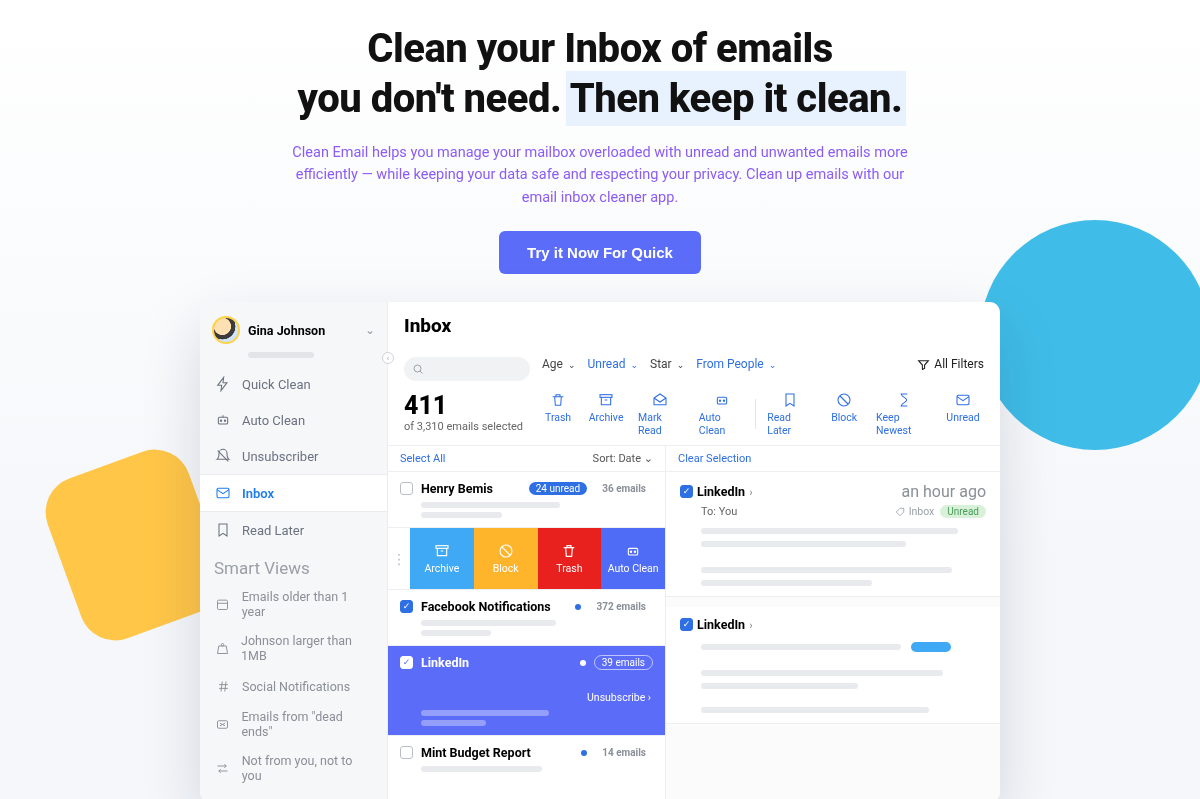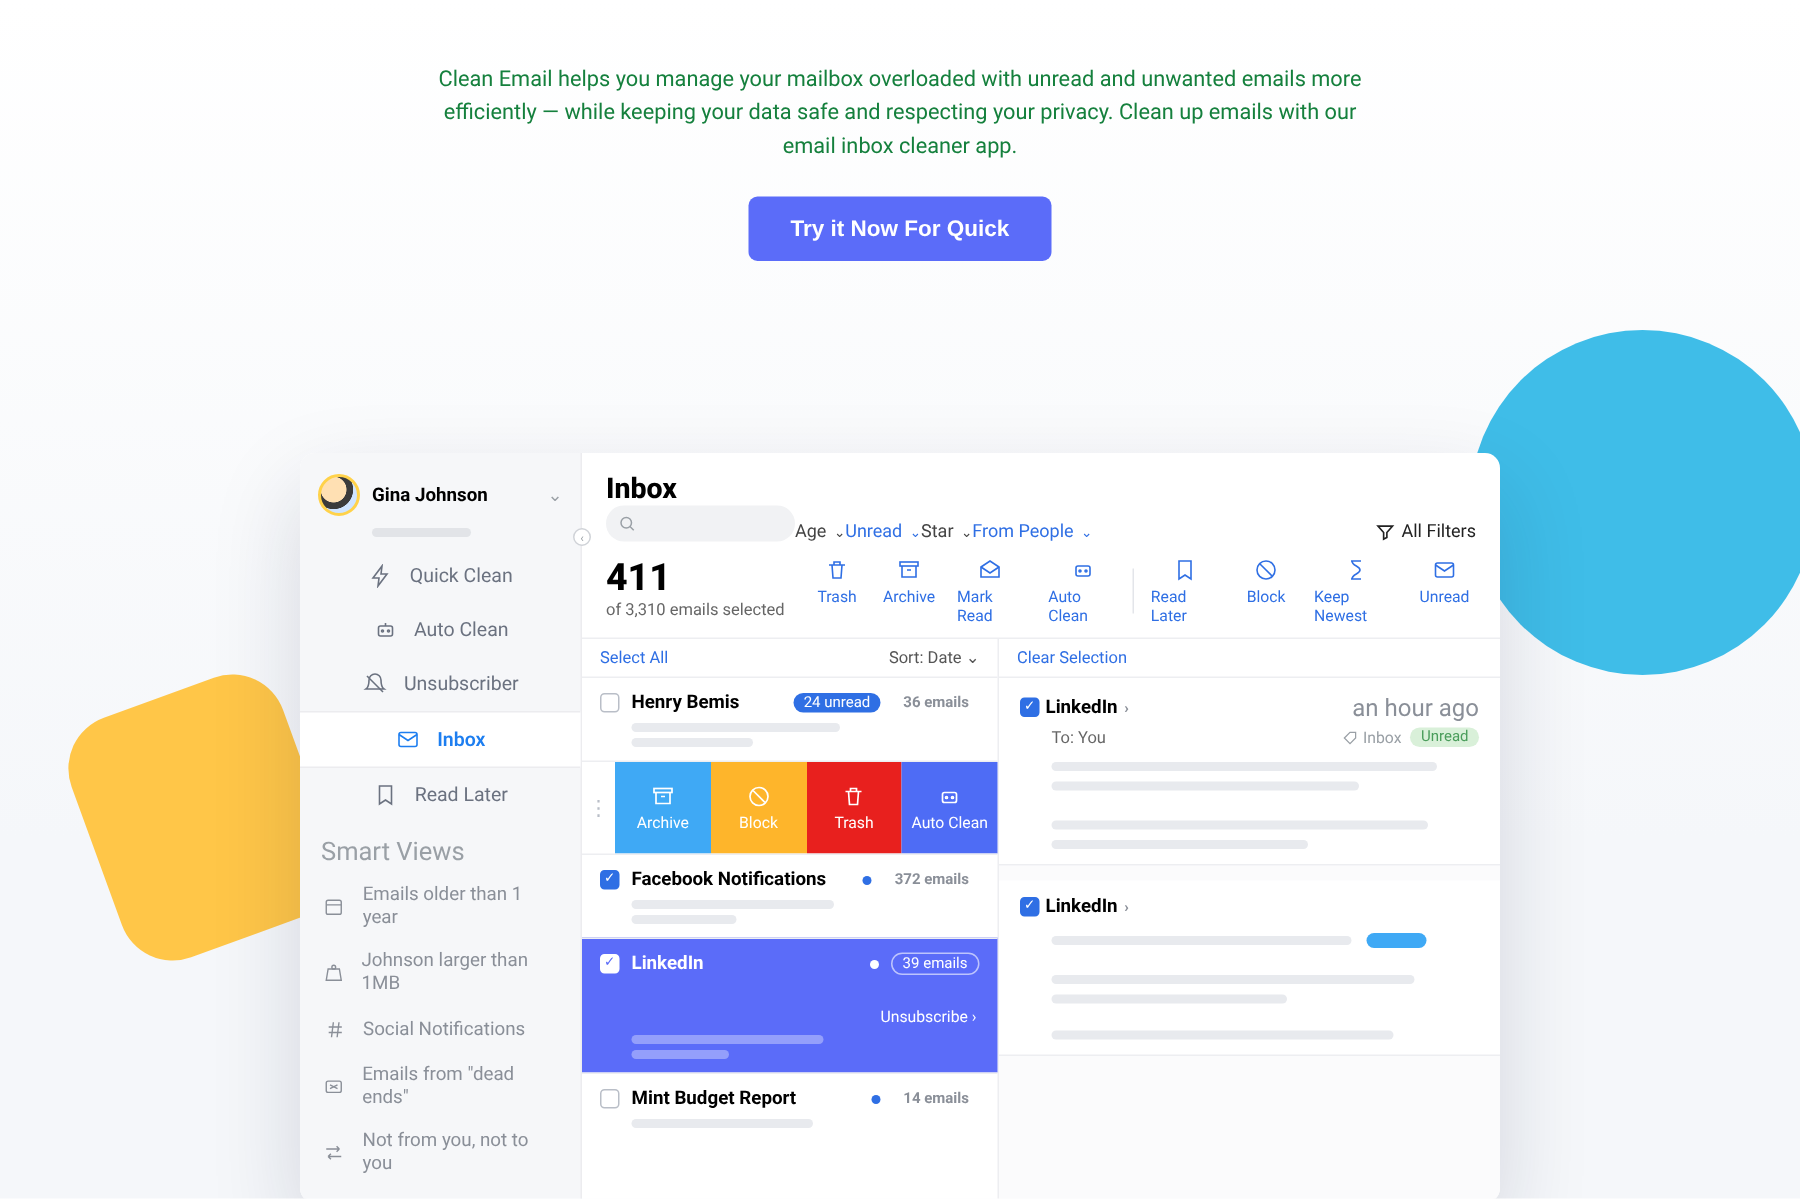--- a/index.html
+++ b/index.html
@@ -6,50 +6,50 @@
 body { font-family: -apple-system, BlinkMacSystemFont, "Segoe UI", Roboto, Helvetica, Arial, sans-serif; background: linear-gradient(180deg, #ffffff 0%, #f5f7fa 70%); width: 1200px; height: 799px; overflow: hidden; position: relative; }
 
 
 .blob-blue { position: absolute; right: -10px; top: 220px; width: 230px; height: 230px; border-radius: 50%; background: #3FBDE8; z-index: 0; }
 .blob-yellow { position: absolute; left: 60px; top: 460px; width: 150px; height: 170px; background: #FFC648; border-radius: 36px; transform: rotate(-20deg); z-index: 0; }
 
 
 .hero { text-align: center; padding-top: 24px; position: relative; z-index: 2; }
 .hero h1 { font-size: 40px; font-weight: 800; line-height: 1.25; color: #111; letter-spacing: -0.5px; }
 .hero h1 .hl { background: #e8f2ff; box-shadow: 0 0 0 4px #e8f2ff; }
-.hero p { max-width: 640px; margin: 18px auto 0; font-size: 14.5px; line-height: 1.55; color: #15803d; }
+.hero p { max-width: 640px; margin: 18px auto 0; font-size: 14.5px; line-height: 1.55; color: #8b5cf6; }
 .cta { display: inline-block; margin-top: 22px; background: #5B6CF9; color: #fff; font-weight: 700; font-size: 15px; padding: 13px 28px; border-radius: 6px; border: none; cursor: pointer; }
 
 
 .app { position: absolute; left: 200px; top: 302px; width: 800px; height: 500px; background: #fff; border-radius: 10px; box-shadow: 0 24px 60px rgba(20,30,60,.15); display: flex; overflow: hidden; z-index: 3; }
 
 
 .sidebar { width: 188px; background: #f6f7f9; border-right: 1px solid #ececef; display: flex; flex-direction: column; font-size: 13px; }
 .profile { display: flex; align-items: center; padding: 14px 12px 8px; }
 .avatar { width: 28px; height: 28px; border-radius: 50%; background: radial-gradient(circle at 35% 35%, #ffe0b3 0 38%, #3b3b3b 40% 58%, #cfe4ff 60% 100%); border: 2px solid #ffd24a; flex-shrink: 0; }
 .profile-name { font-weight: 700; font-size: 12.5px; margin-left: 8px; flex: 1; }
 .profile .chev { color: #9aa0a6; font-size: 12px; }
 .profile-sub { height: 6px; width: 66px; background: #e2e4e8; border-radius: 3px; margin: 0 0 8px 48px; }
 .collapse-handle { position: absolute; left: 182px; top: 50px; width: 12px; height: 12px; border: 1px solid #d0d3d8; border-radius: 50%; background: #fff; color: #9aa0a6; font-size: 8px; display: flex; align-items: center; justify-content: center; }
 
-.nav-item { display: flex; align-items: center; gap: 10px; padding: 9px 14px; color: #6b7280; cursor: pointer; justify-content: center; }
+.nav-item { display: flex; align-items: center; gap: 10px; padding: 9px 14px; color: #6b7280; cursor: pointer; }
 .nav-item.active { background: #fff; color: #1d7ef0; font-weight: 600; border-top: 1px solid #ececef; border-bottom: 1px solid #ececef; }
 .nav-item .ico { width: 18px; height: 18px; display: inline-flex; align-items: center; justify-content: center; }
 .nav-item .ico svg { width: 16px; height: 16px; stroke: currentColor; fill: none; stroke-width: 1.6; }
 
 .section-label { font-size: 17px; color: #9aa0a6; padding: 10px 14px 4px; }
 .sv-item { display: flex; align-items: center; gap: 10px; padding: 7px 14px; color: #8a8f98; font-size: 12.5px; cursor: pointer; }
 .sv-item .ico { width: 18px; height: 18px; display: inline-flex; align-items: center; justify-content: center; }
 .sv-item .ico svg { width: 15px; height: 15px; stroke: currentColor; fill: none; stroke-width: 1.5; }
 
 
 .main { flex: 1; display: flex; flex-direction: column; min-width: 0; }
 .main-header { padding: 12px 16px 0; }
 .main-header h2 { font-size: 19px; font-weight: 800; }
-.filter-row { display: flex; align-items: flex-end; gap: 0; margin-top: 0; font-size: 12px; }
+.filter-row { display: flex; align-items: flex-start; gap: 12px; margin-top: 20px; font-size: 12px; }
 .search { flex: 0 0 126px; height: 24px; background: #f1f2f4; border-radius: 12px; display: flex; align-items: center; padding: 0 8px; color: #9aa0a6; }
 .filter { color: #444; cursor: pointer; white-space: nowrap; }
 .filter.blue { color: #2f6fe4; }
 .filter .cv { font-size: 9px; margin-left: 2px; }
 .all-filters { margin-left: auto; display: flex; align-items: center; gap: 4px; color: #222; cursor: pointer; }
 
 .count-row { display: flex; align-items: flex-start; padding: 10px 16px 8px; border-bottom: 1px solid #edeef1; }
 .count-block { margin-right: 14px; }
 .count-block .big { font-size: 25px; font-weight: 800; }
 .count-block .sub { font-size: 11px; color: #666; }
@@ -116,20 +116,24 @@
 .chip-blue { height: 10px; width: 40px; border-radius: 6px; background: #3FA9F5; }
 
 </style>
 </head>
 <body>
 
 <div class="blob-blue"></div>
 <div class="blob-yellow"></div>
 
 <section class="hero">
+  <h1>
+    <span>Clean your Inbox of emails</span><br>
+    <span>you don't need. </span><span class="hl">Then keep it clean.</span>
+  </h1>
   <p>Clean Email helps you manage your mailbox overloaded with unread and unwanted emails more efficiently — while keeping your data safe and respecting your privacy. Clean up emails with our email inbox cleaner app.</p>
   <button class="cta">Try it Now For Quick</button>
 </section>
 
 <div class="app">
 
   <aside class="sidebar">
     <div class="profile">
       <div class="avatar"></div>
       <div class="profile-name">Gina Johnson</div>

